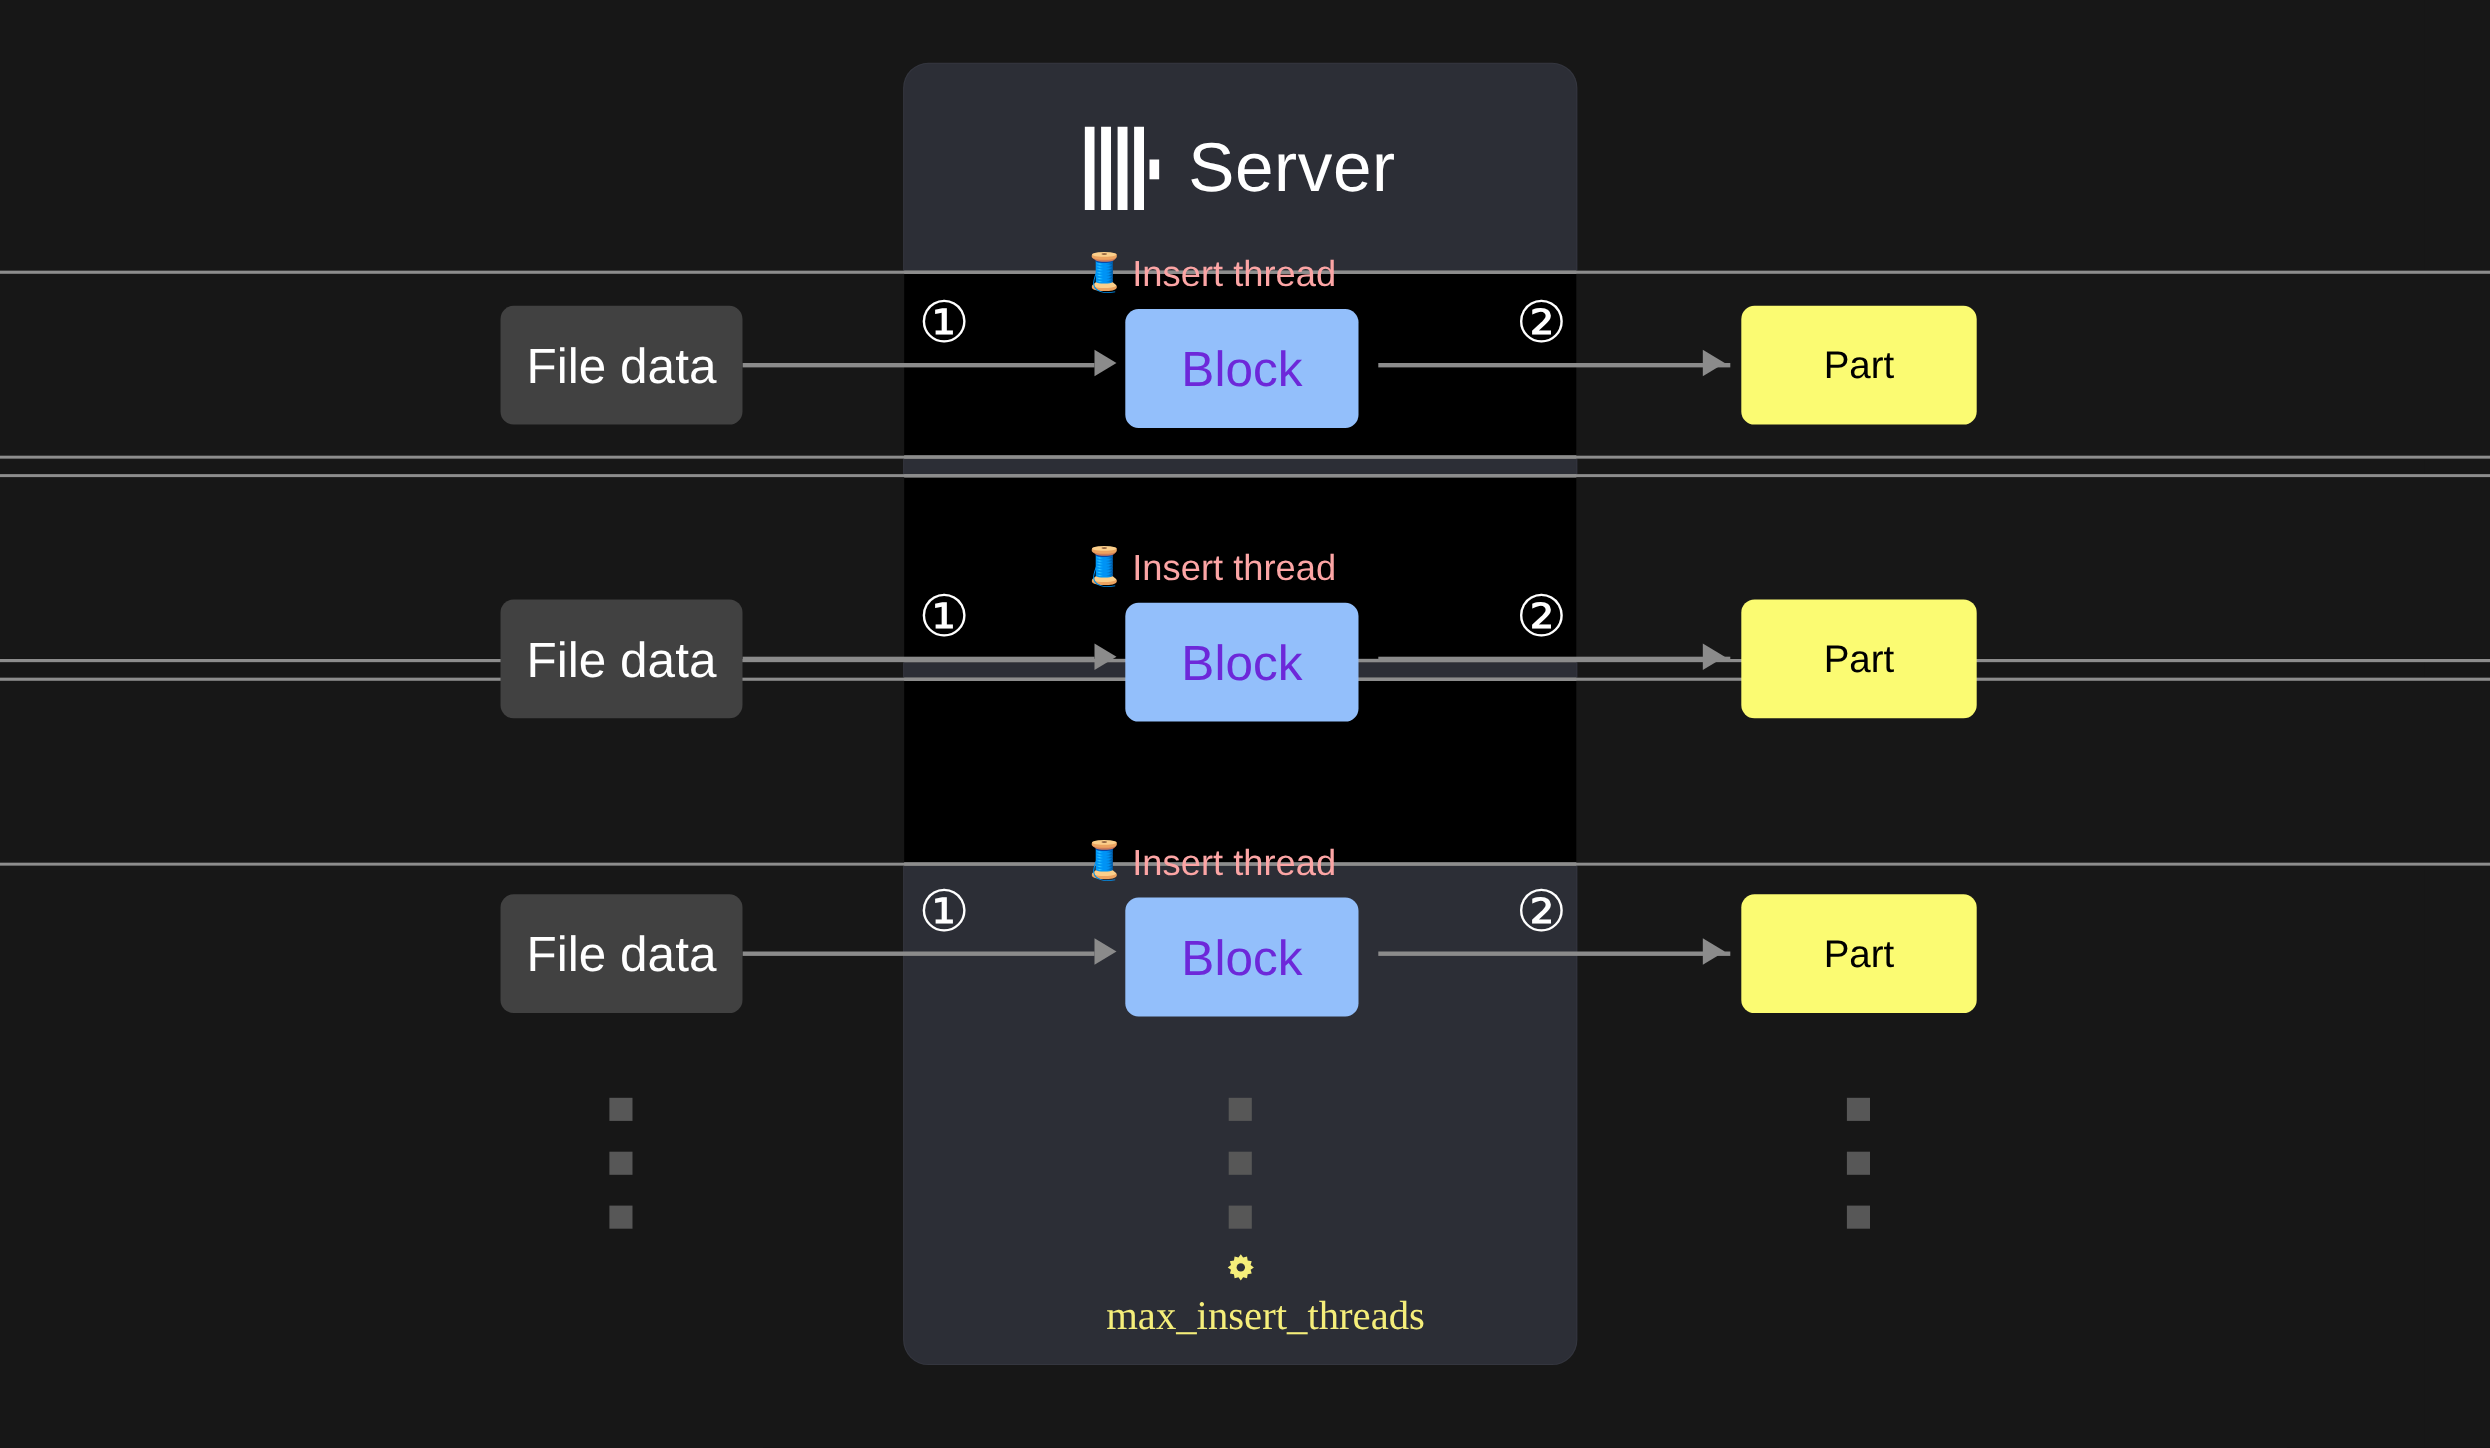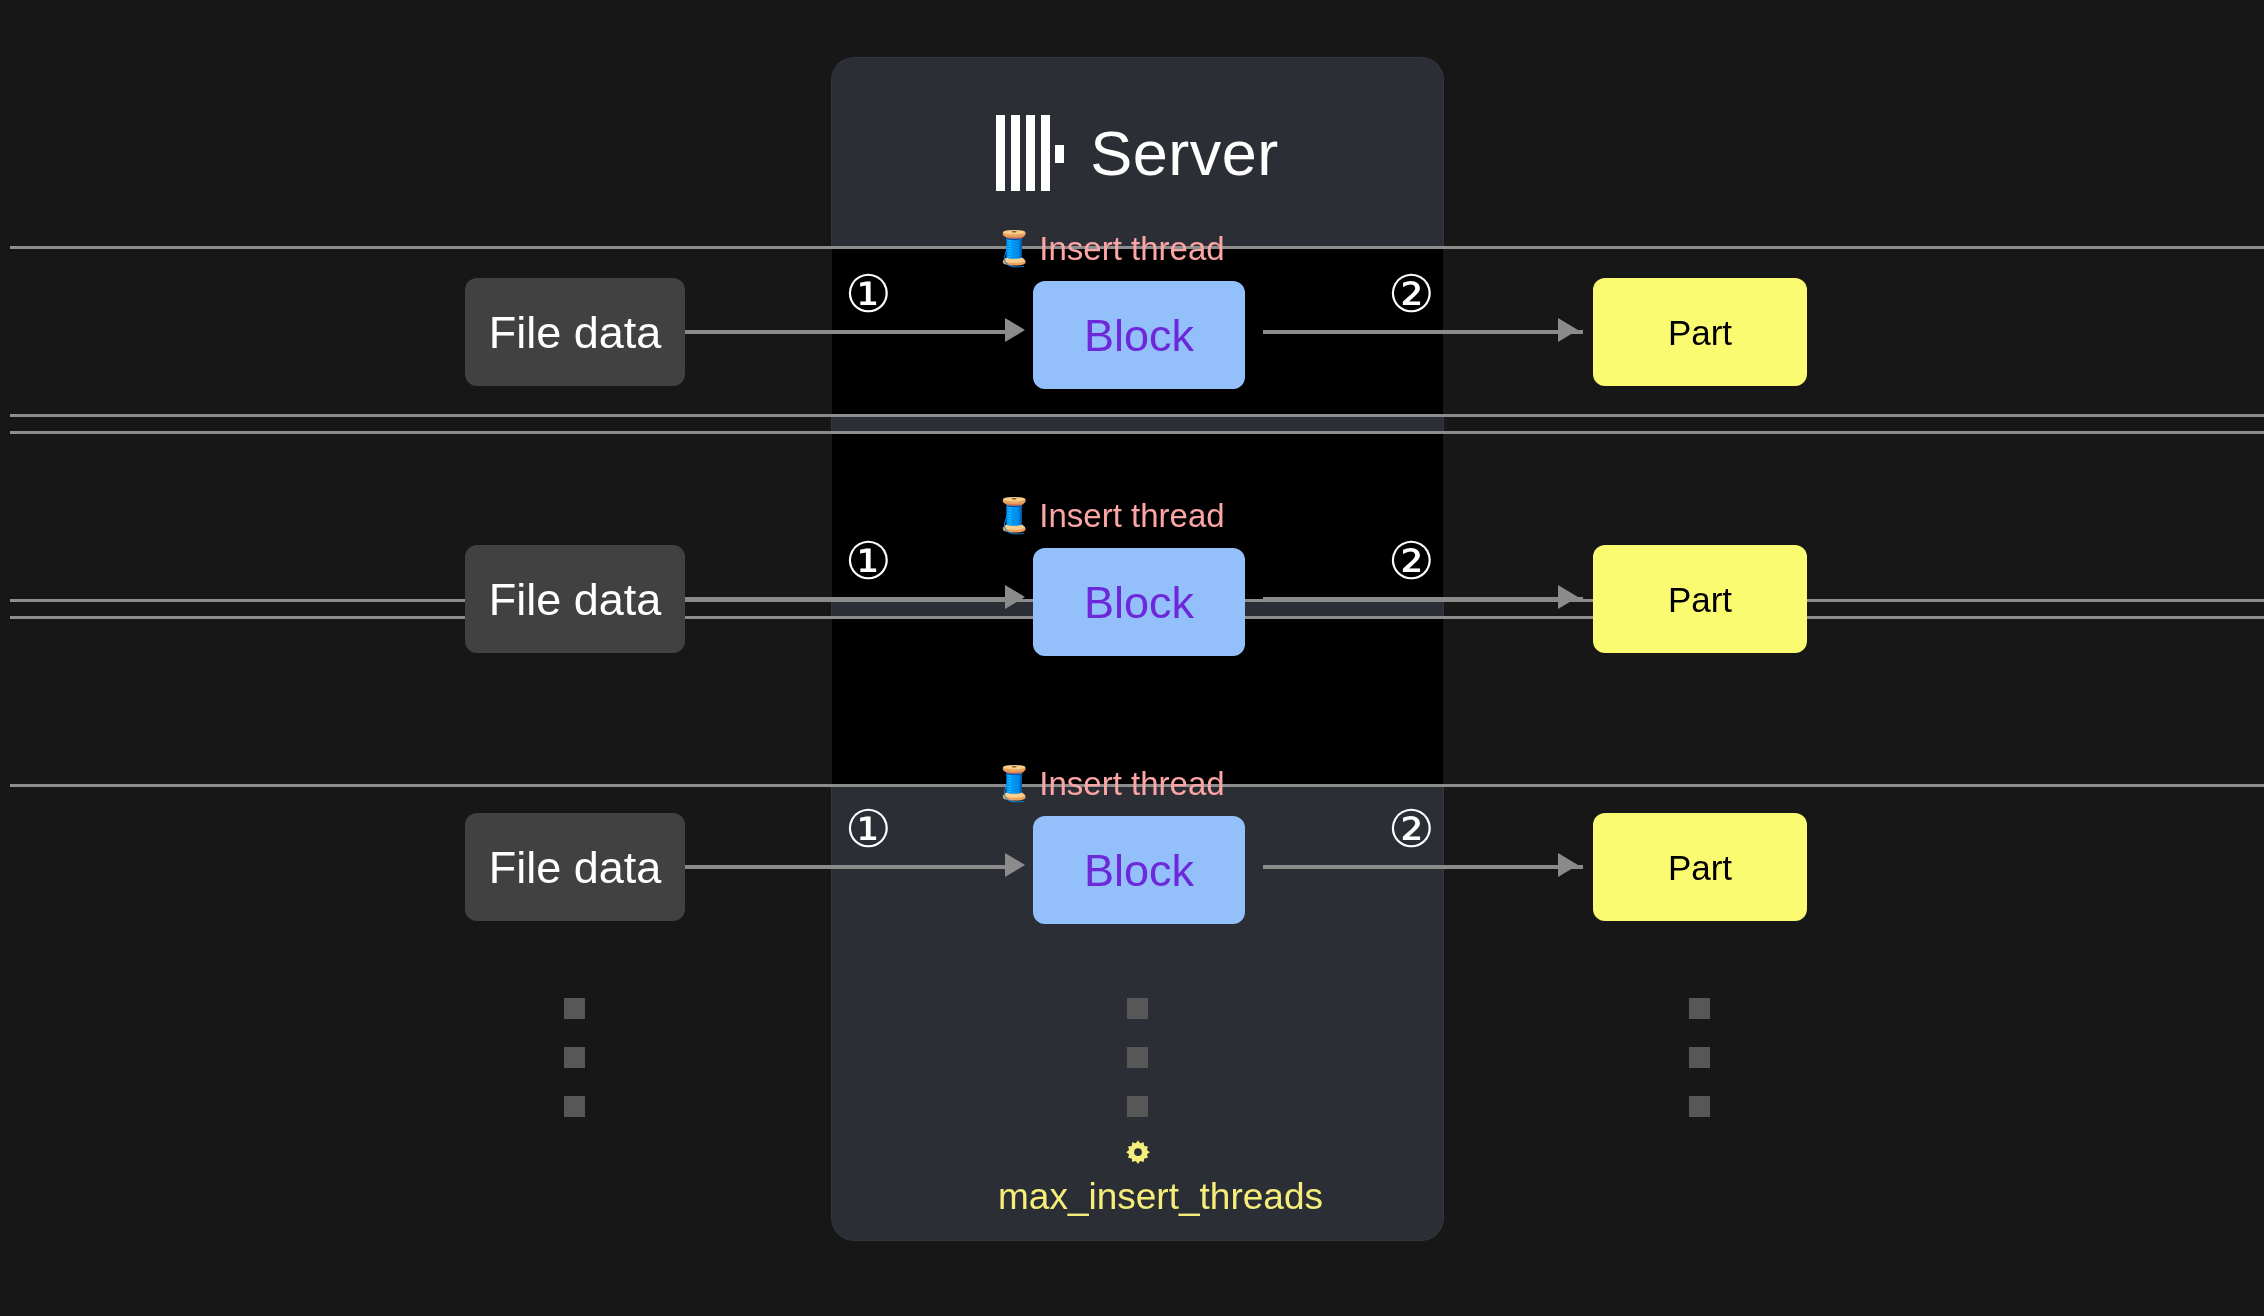--- a/index.html
+++ b/index.html
@@ -8,21 +8,20 @@
   }
   body {
     width: 2264px; height: 1316px;
     font-family: "Liberation Sans", sans-serif;
     overflow: hidden;
   }
   #canvas {
     position: relative;
     width: 2204px; height: 1316px;
     background: #171717;
-    margin-left: 10px;
   }
 
   
   .server-panel {
     position: absolute;
     left: 822px; top: 58px;
     width: 611px; height: 1182px;
     background: #2c2e36;
     border-radius: 22px;
     box-shadow: 0 0 0 1px #34363f;
@@ -178,21 +177,21 @@
     text-align: center;
     z-index: 6;
   }
   .gear-icon {
     display: block;
     margin: 0 auto 6px auto;
     width: 34px; height: 34px;
   }
   .setting-name {
     color: #f5ee7a;
-    font-family: Liberation Sans, sans-serif;
+    font-family: Liberation Serif, serif;
     font-size: 37px;
     line-height: 1;
     letter-spacing: 0px;
     padding-left: 46px;
   }
 </style>
 </head>
 <body>
 
 <div id="canvas">

